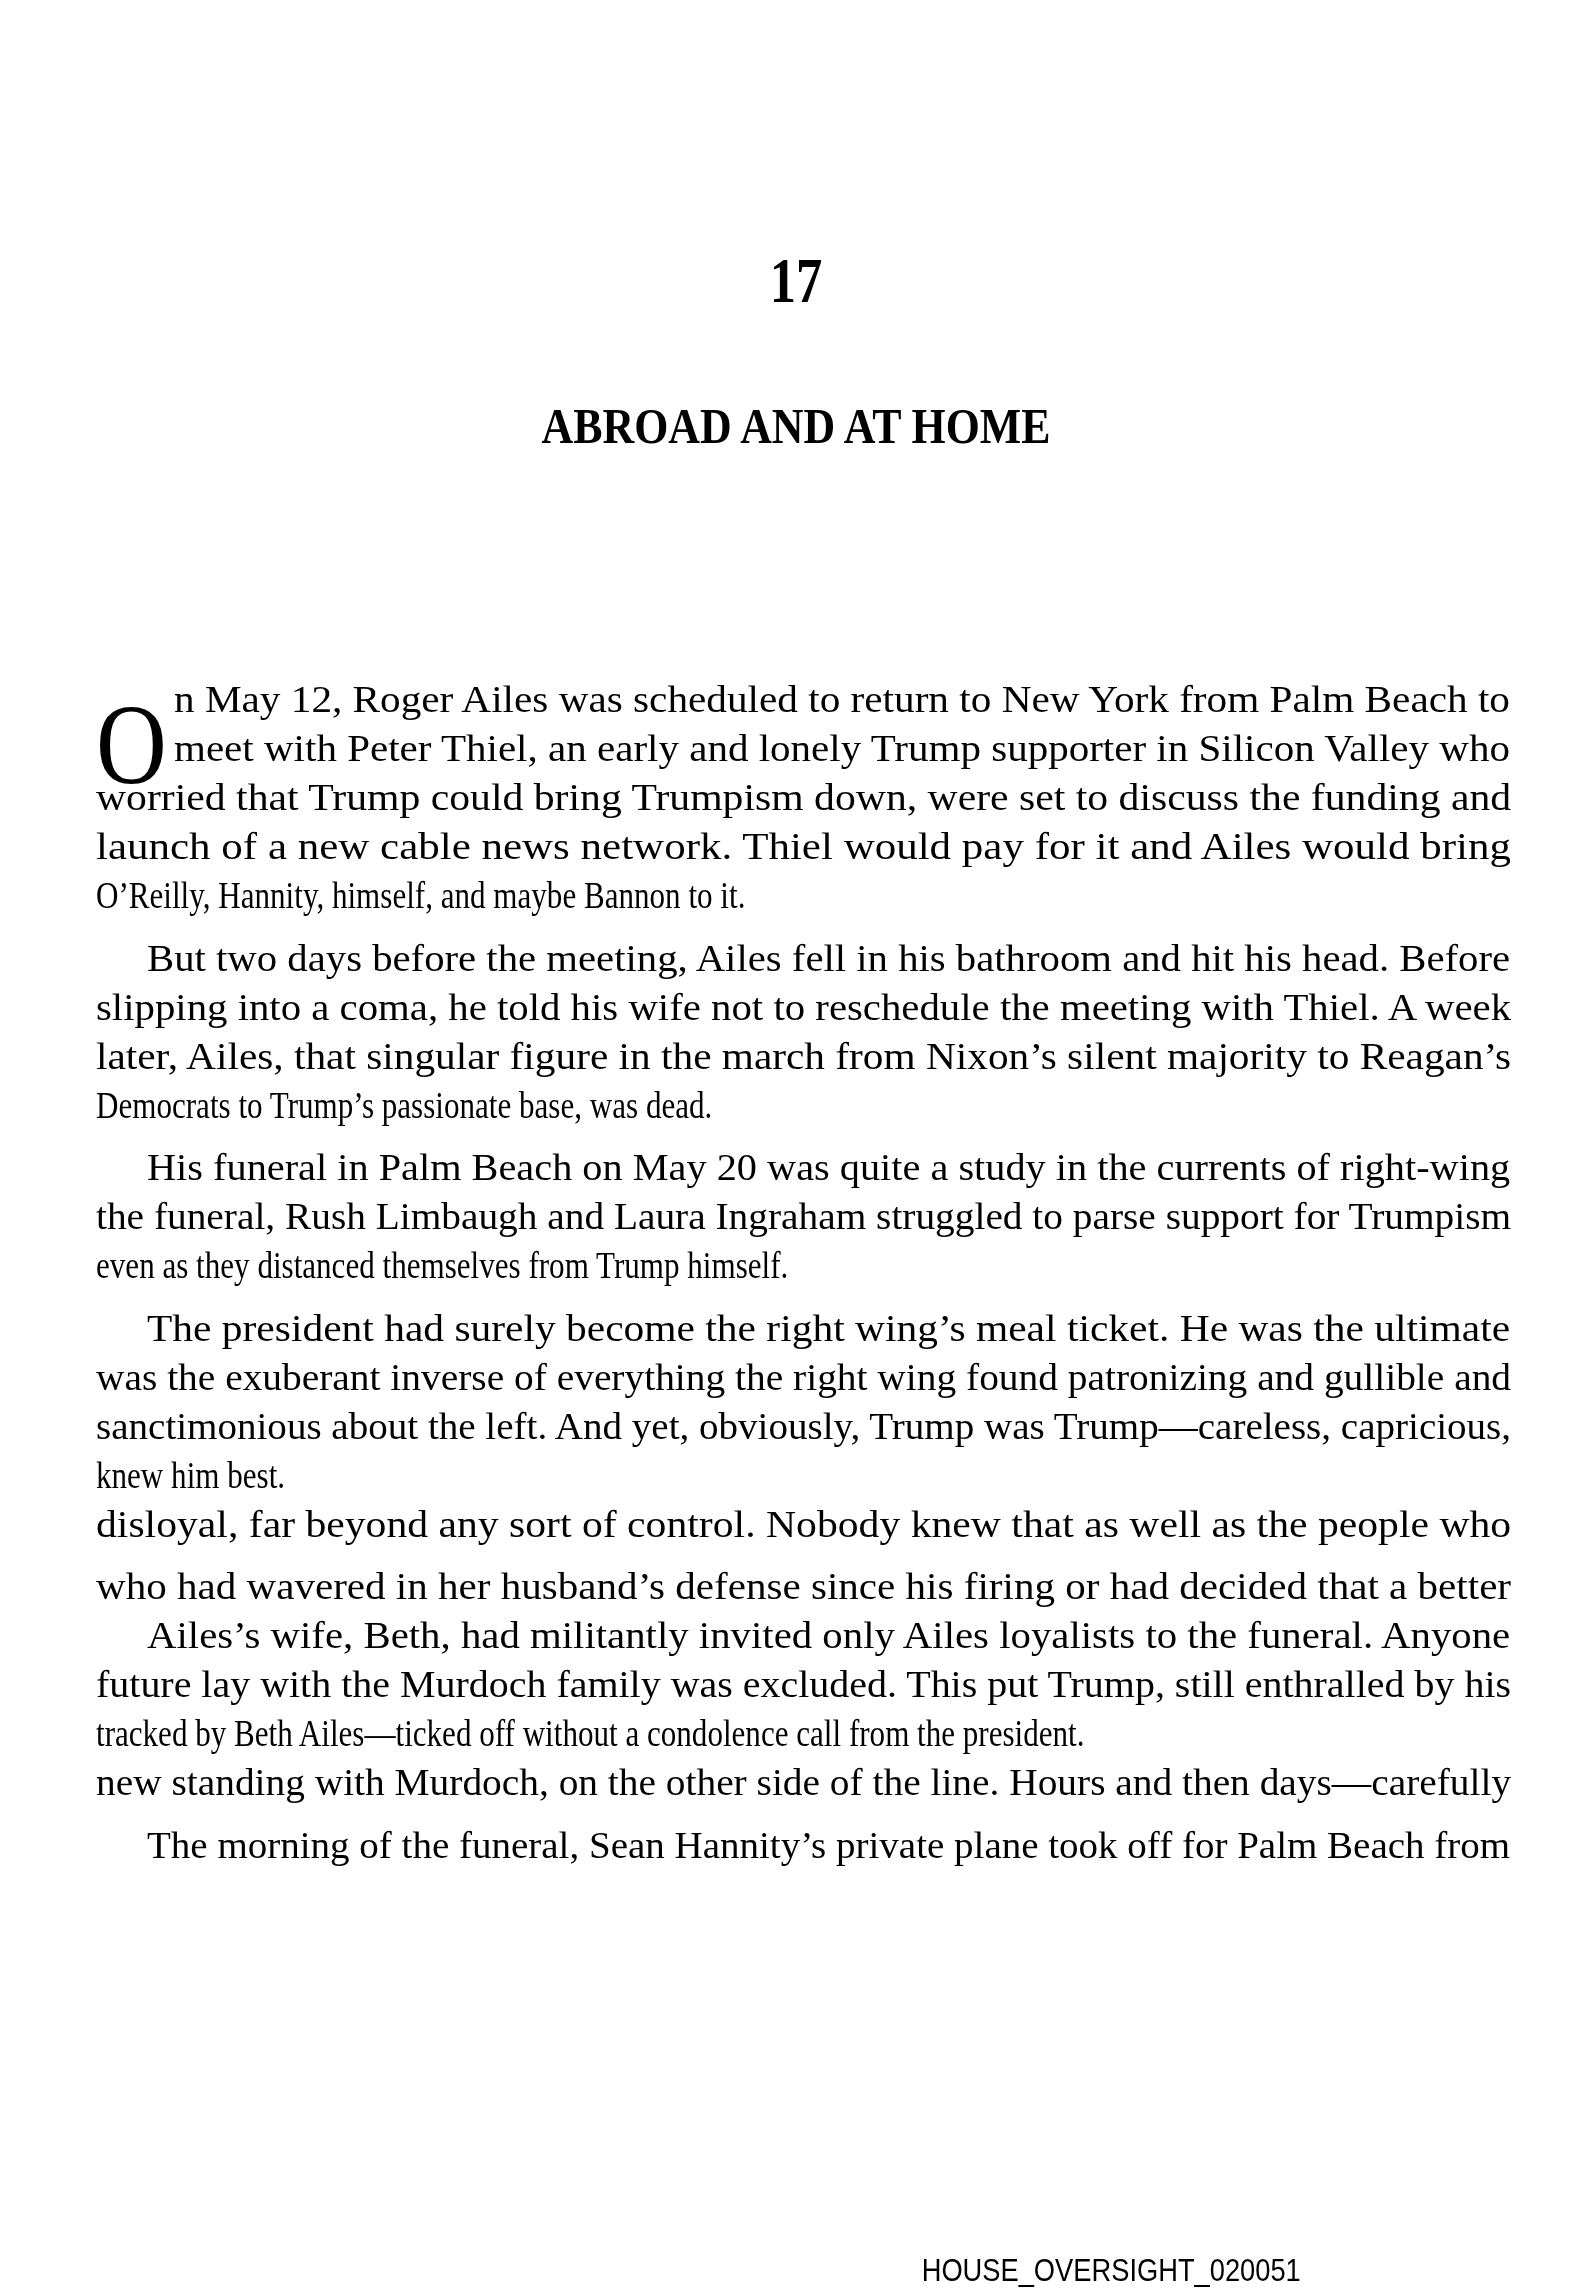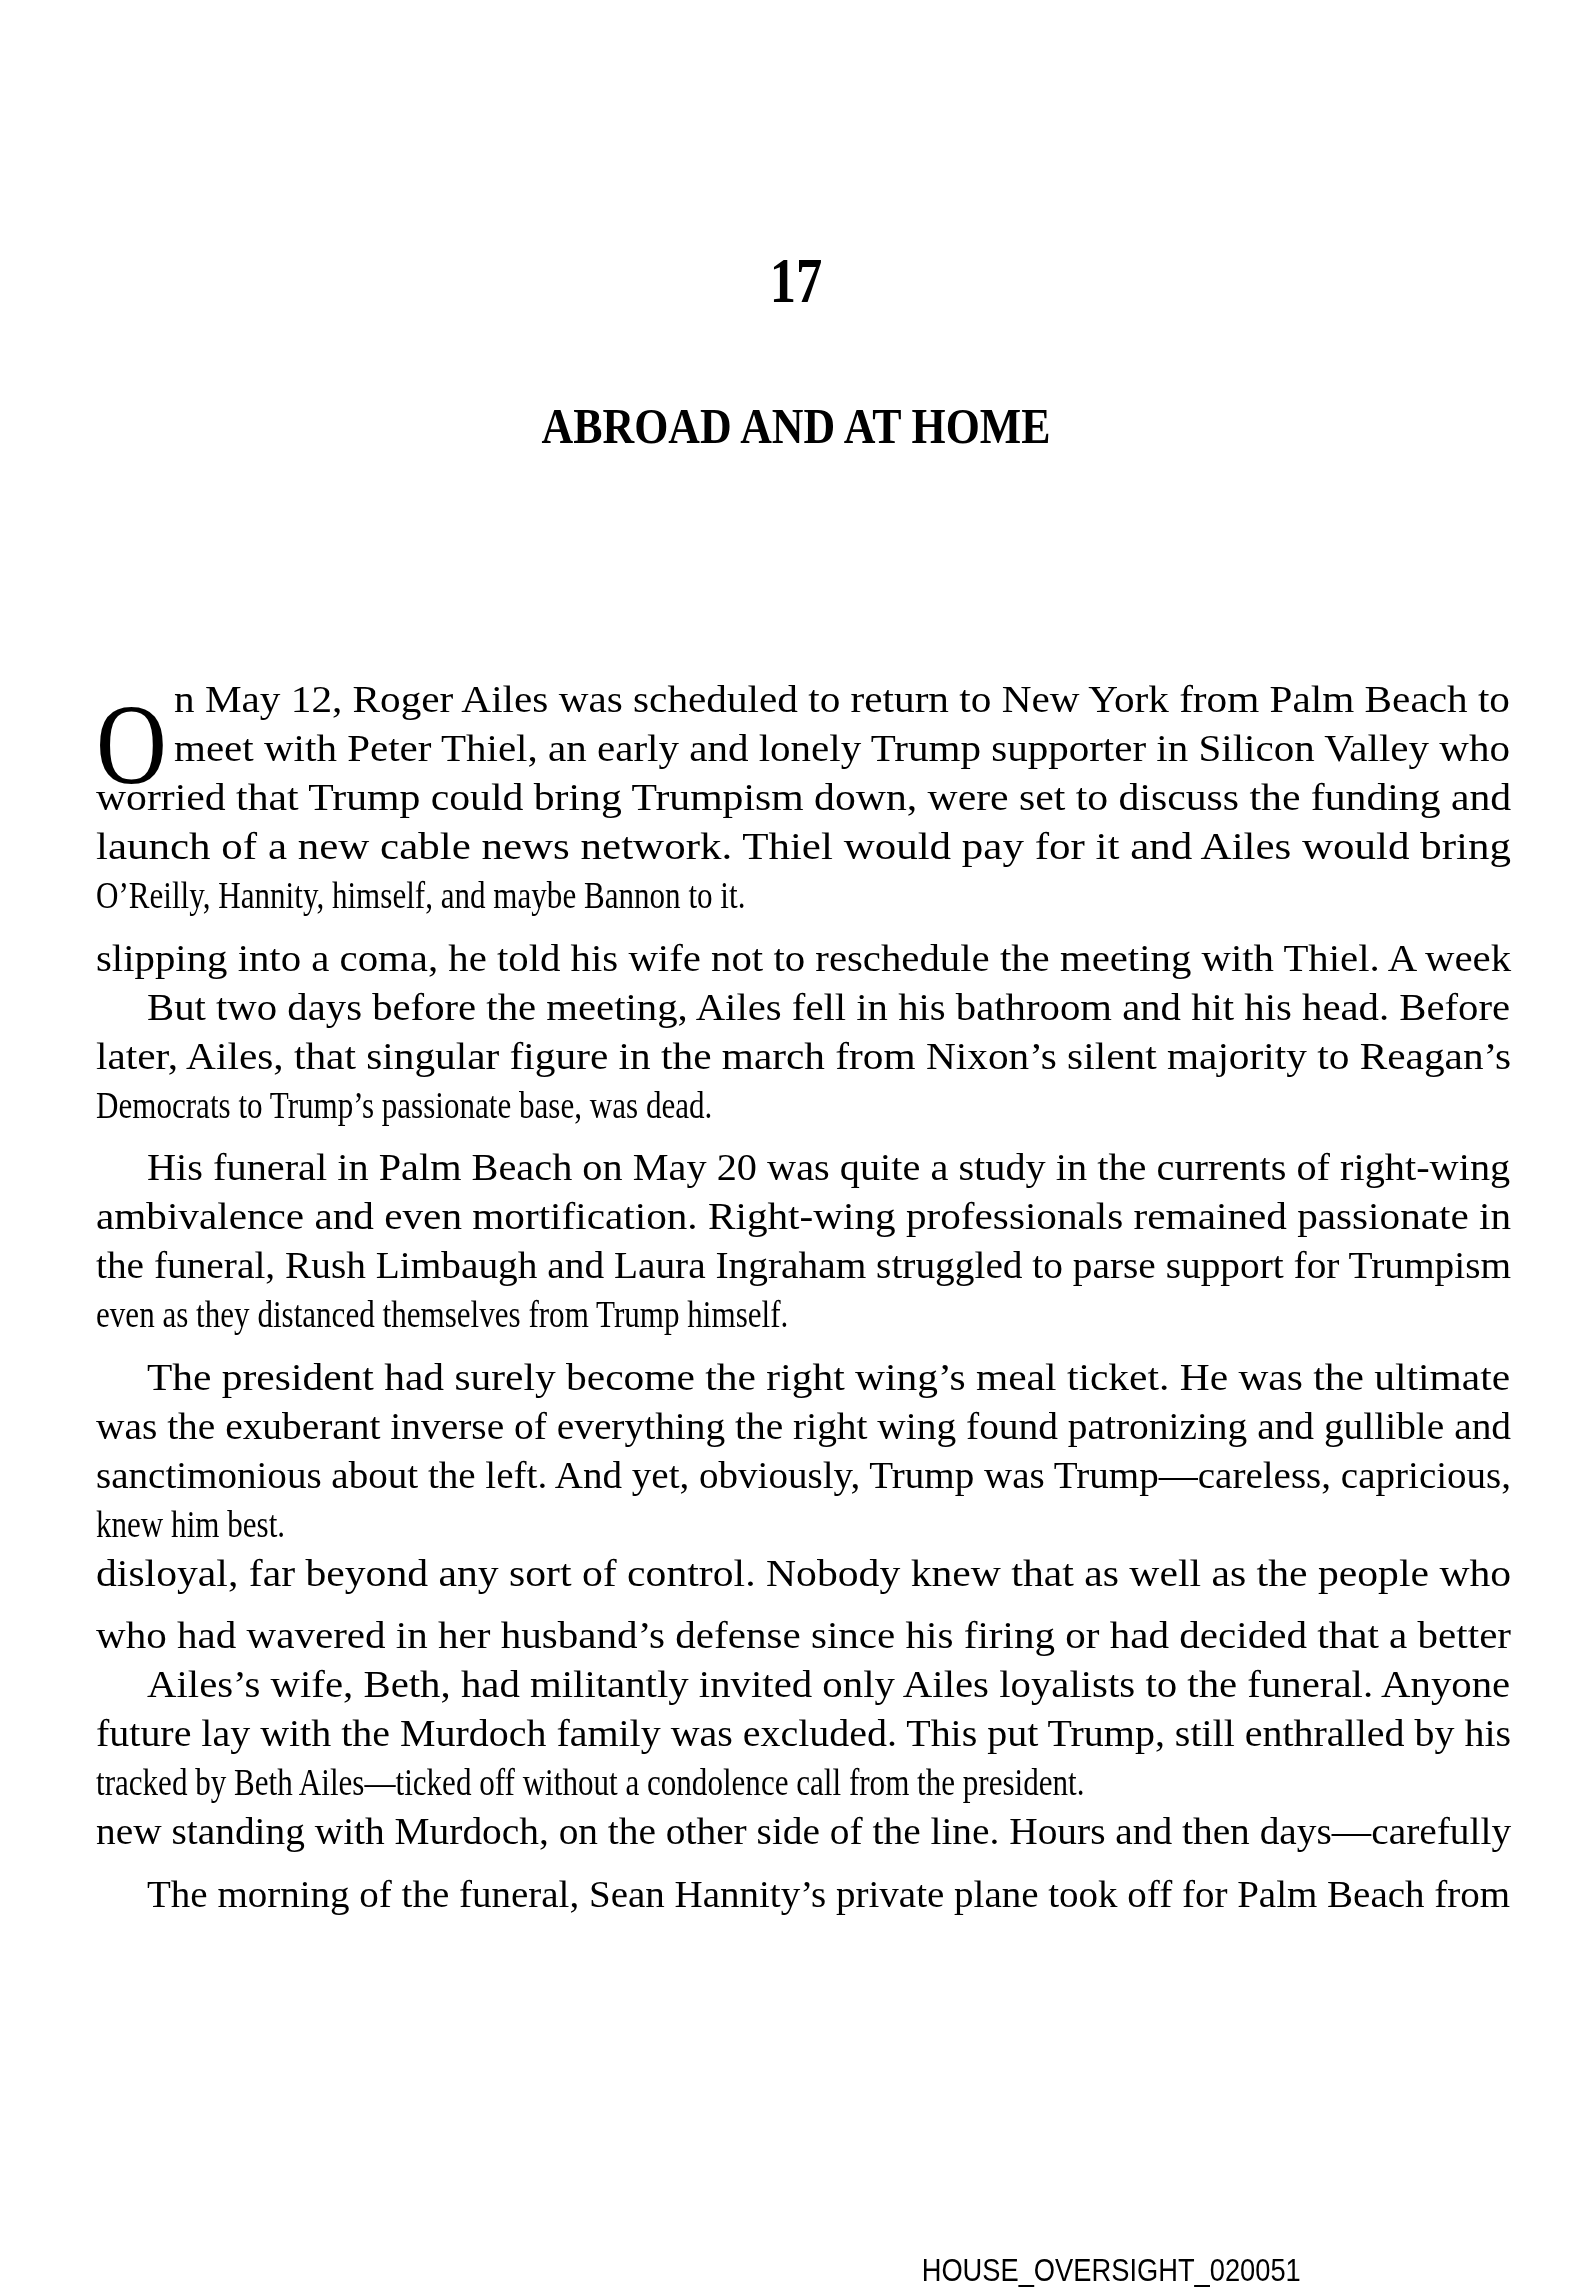--- a/index.html
+++ b/index.html
@@ -101,28 +101,27 @@
   <div class="body-text" id="body-text">
       <div class="para">
         <span class="drop-cap">O</span>
         <div class="line"><span class="txt" style="margin-left: 78px; transform: scaleX(1.114);">n May 12, Roger Ailes was scheduled to return to New York from Palm Beach to</span></div>
         <div class="line"><span class="txt" style="margin-left: 78px; transform: scaleX(1.1086);">meet with Peter Thiel, an early and lonely Trump supporter in Silicon Valley who</span></div>
         <div class="line"><span class="txt" style="margin-left: 0px; transform: scaleX(1.1268);">worried that Trump could bring Trumpism down, were set to discuss the funding and</span></div>
         <div class="line"><span class="txt" style="margin-left: 0px; transform: scaleX(1.1618);">launch of a new cable news network. Thiel would pay for it and Ailes would bring</span></div>
         <div class="line"><span class="txt" style="margin-left: 0px; transform: scaleX(0.84);">O’Reilly, Hannity, himself, and maybe Bannon to it.</span></div>
       </div>
       <div class="para">
+        <div class="line"><span class="txt" style="margin-left: 51px; transform: scaleX(1.1009);">But two days before the meeting, Ailes fell in his bathroom and hit his head. Before</span></div>
         <div class="line"><span class="txt" style="margin-left: 0px; transform: scaleX(1.1023);">slipping into a coma, he told his wife not to reschedule the meeting with Thiel. A week</span></div>
-        <div class="line"><span class="txt" style="margin-left: 51px; transform: scaleX(1.1009);">But two days before the meeting, Ailes fell in his bathroom and hit his head. Before</span></div>
         <div class="line"><span class="txt" style="margin-left: 0px; transform: scaleX(1.1164);">later, Ailes, that singular figure in the march from Nixon’s silent majority to Reagan’s</span></div>
         <div class="line"><span class="txt" style="margin-left: 0px; transform: scaleX(0.84);">Democrats to Trump’s passionate base, was dead.</span></div>
       </div>
       <div class="para">
         <div class="line"><span class="txt" style="margin-left: 51px; transform: scaleX(1.0892);">His funeral in Palm Beach on May 20 was quite a study in the currents of right-wing</span></div>
-        <div class="line"><span class="txt" style="margin-left: 0px; transform: scaleX(1.1134);">ambivalence and even mortification. Right-wing professionals remained passionate in</span></div>
         <div class="line"><span class="txt" style="margin-left: 0px; transform: scaleX(1.0634);">the funeral, Rush Limbaugh and Laura Ingraham struggled to parse support for Trumpism</span></div>
         <div class="line"><span class="txt" style="margin-left: 0px; transform: scaleX(0.84);">even as they distanced themselves from Trump himself.</span></div>
       </div>
       <div class="para">
         <div class="line"><span class="txt" style="margin-left: 51px; transform: scaleX(1.1205);">The president had surely become the right wing’s meal ticket. He was the ultimate</span></div>
         <div class="line"><span class="txt" style="margin-left: 0px; transform: scaleX(1.0651);">was the exuberant inverse of everything the right wing found patronizing and gullible and</span></div>
         <div class="line"><span class="txt" style="margin-left: 0px; transform: scaleX(1.0554);">sanctimonious about the left. And yet, obviously, Trump was Trump—careless, capricious,</span></div>
         <div class="line"><span class="txt" style="margin-left: 0px; transform: scaleX(0.84);">knew him best.</span></div>
         <div class="line"><span class="txt" style="margin-left: 0px; transform: scaleX(1.1261);">disloyal, far beyond any sort of control. Nobody knew that as well as the people who</span></div>
       </div>

